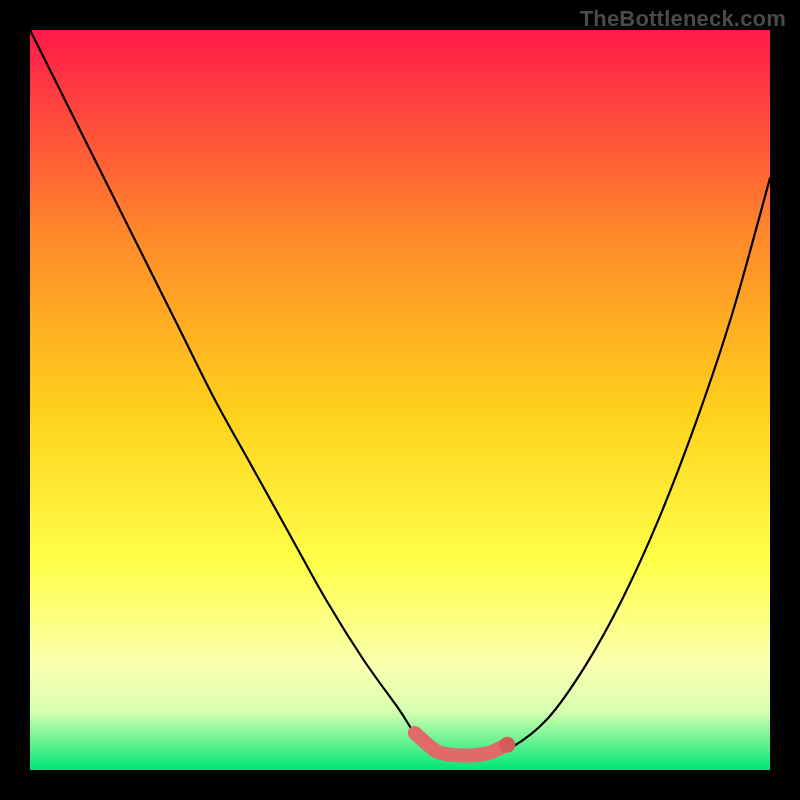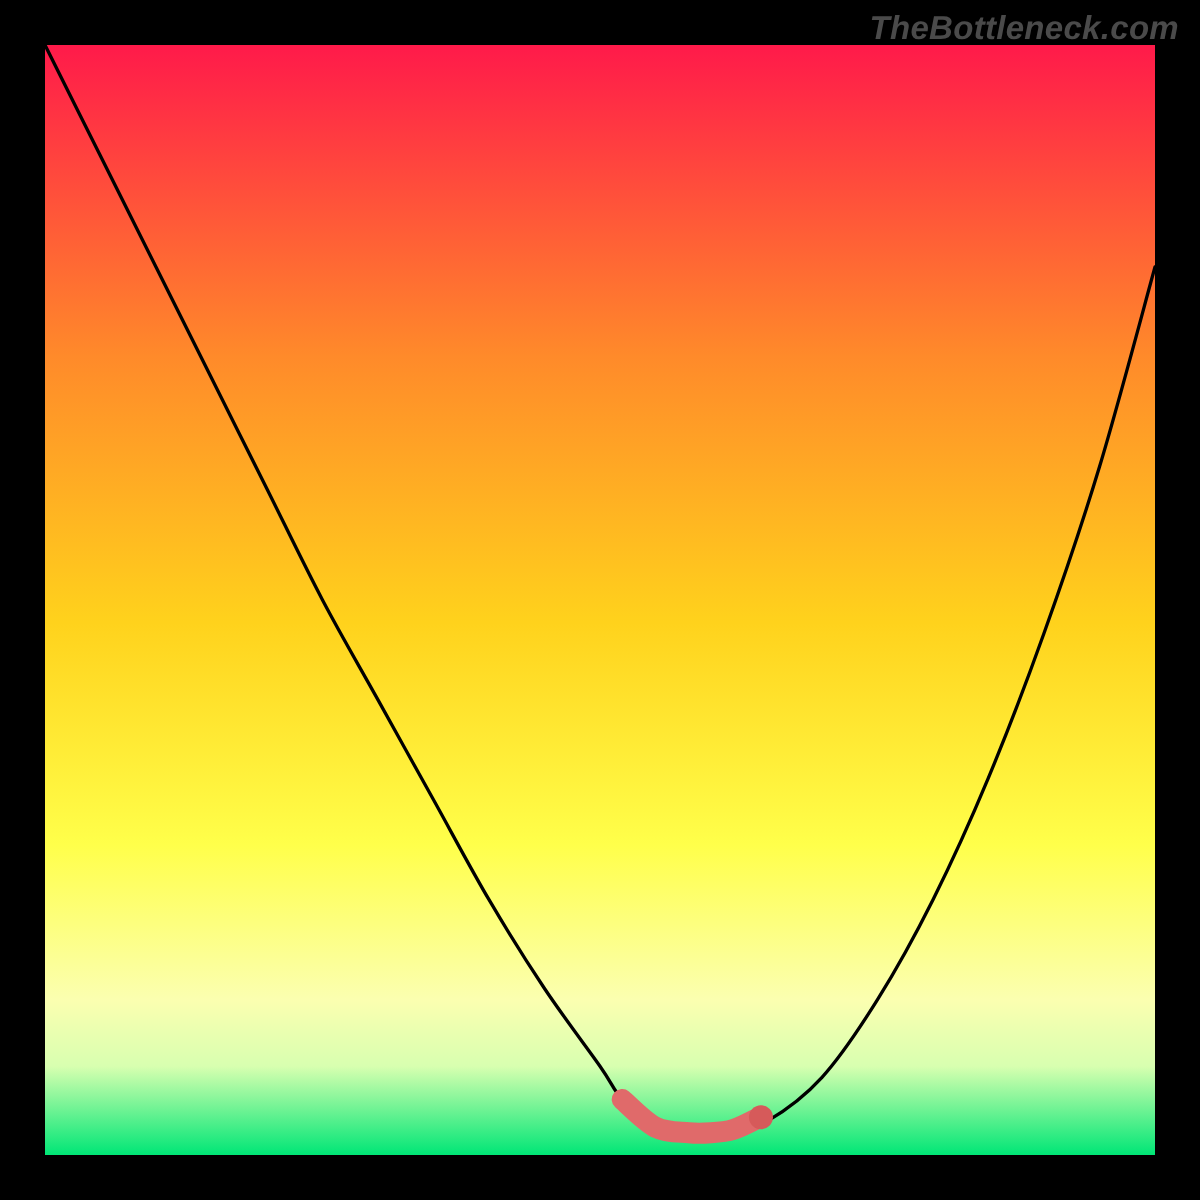--- a/index.html
+++ b/index.html
@@ -9,21 +9,20 @@
     height: 800px;
     background: #000;
     overflow: hidden;
     font-family: Arial, Helvetica, sans-serif;
   }
   .frame {
     position: relative;
     width: 800px;
     height: 800px;
     background: #000;
-    font-style: italic;
   }
   .watermark {
     position: absolute;
     top: 6px;
     right: 14px;
     color: #4a4a4a;
     font-size: 22px;
     font-weight: 600;
     letter-spacing: 0.2px;
     z-index: 10;

